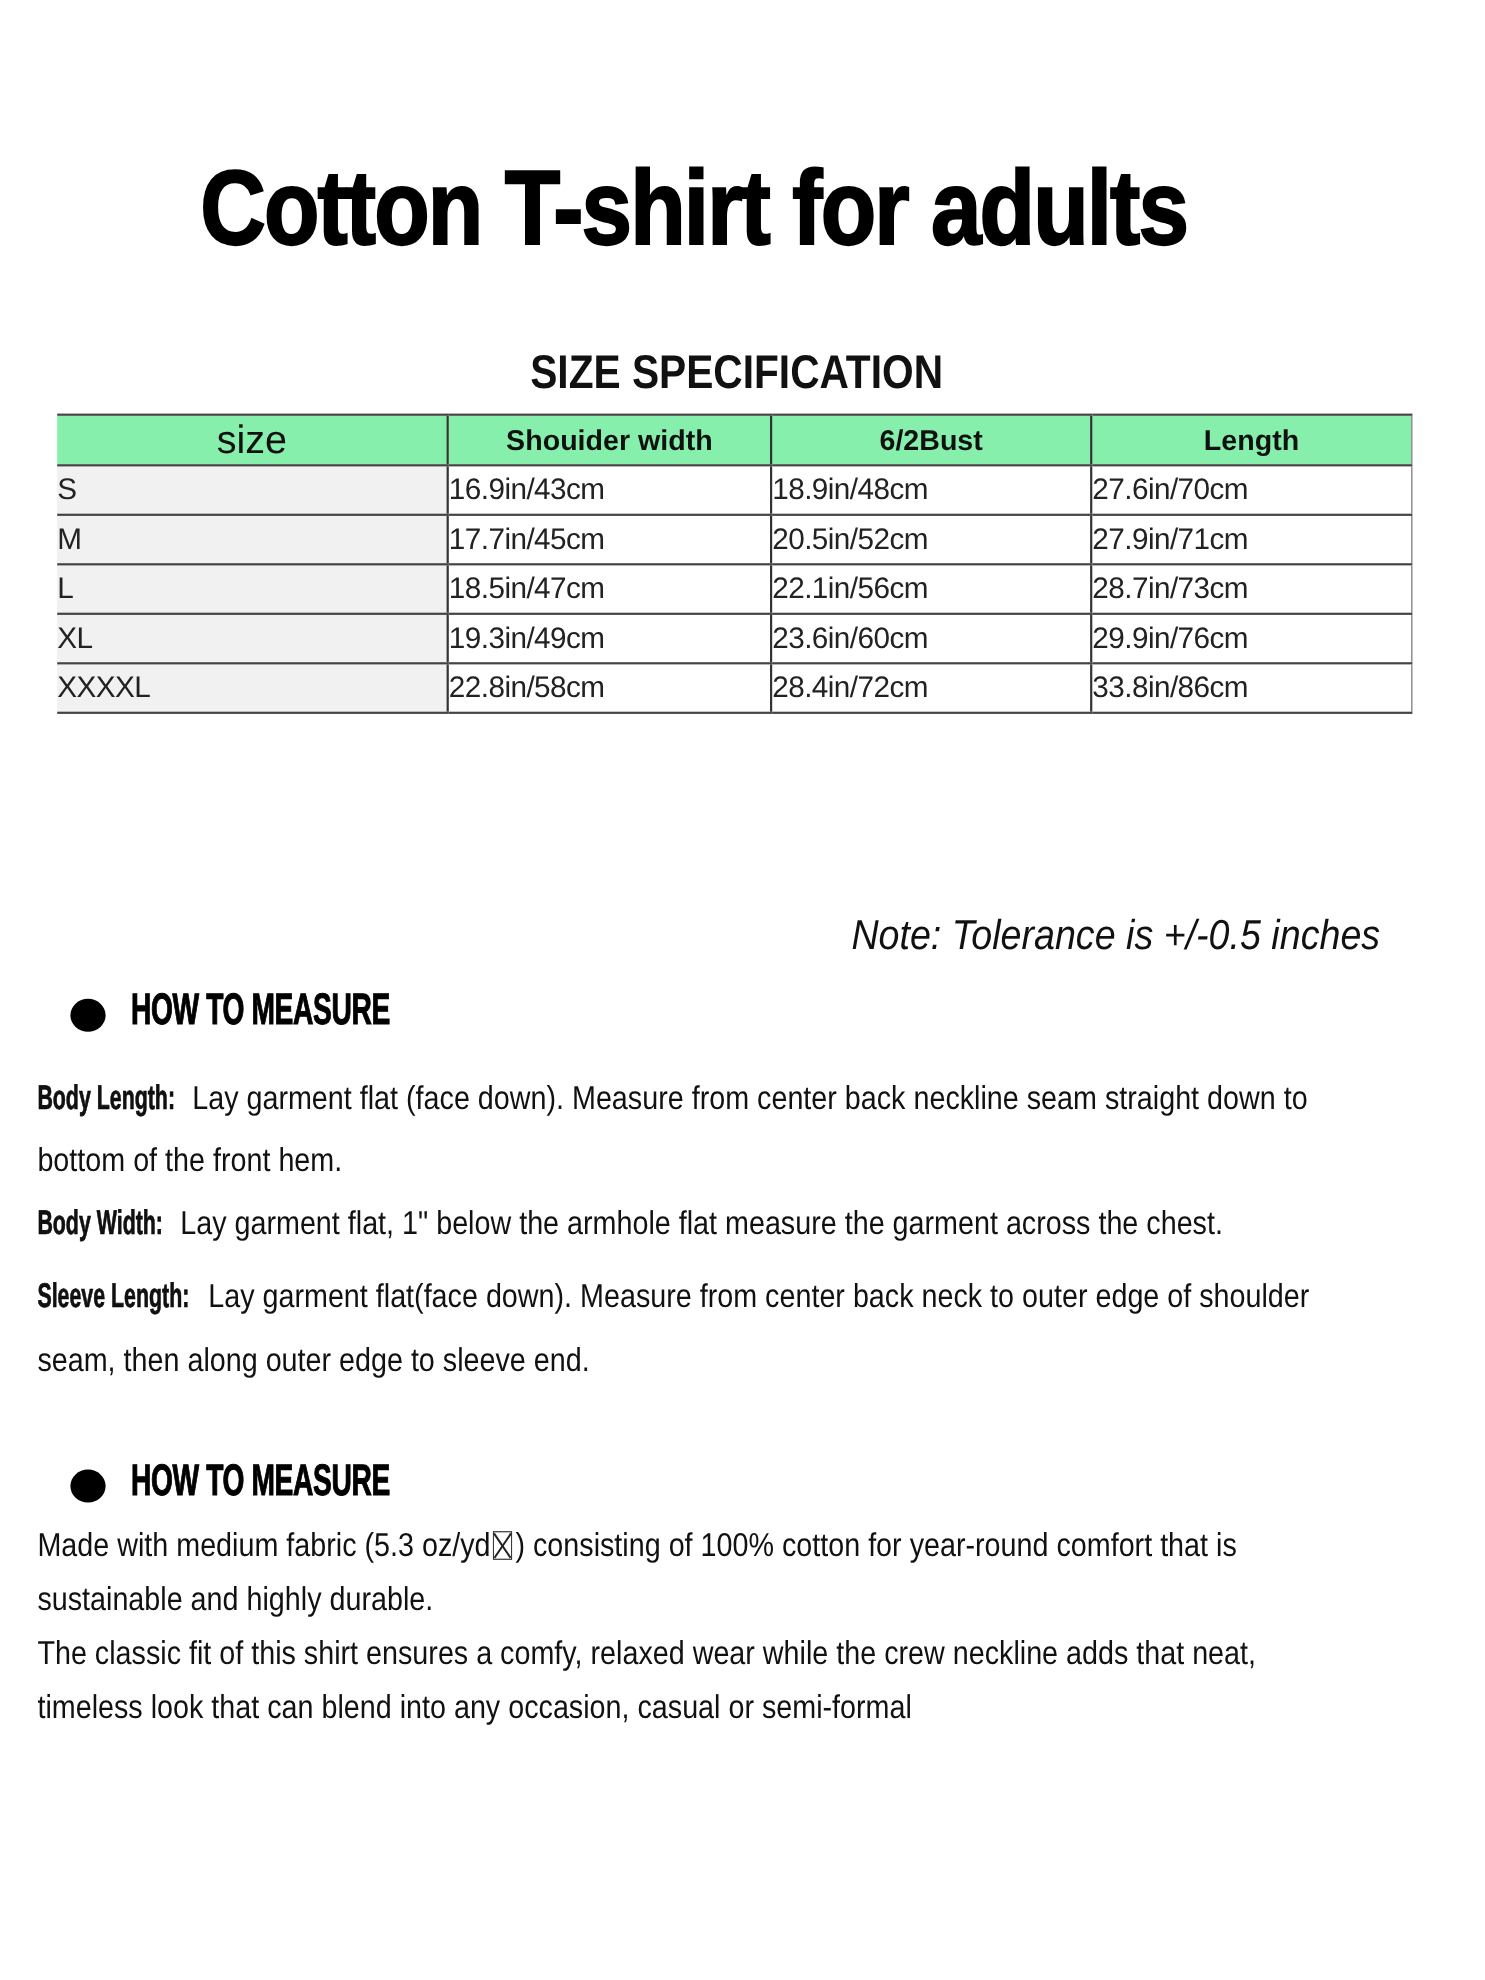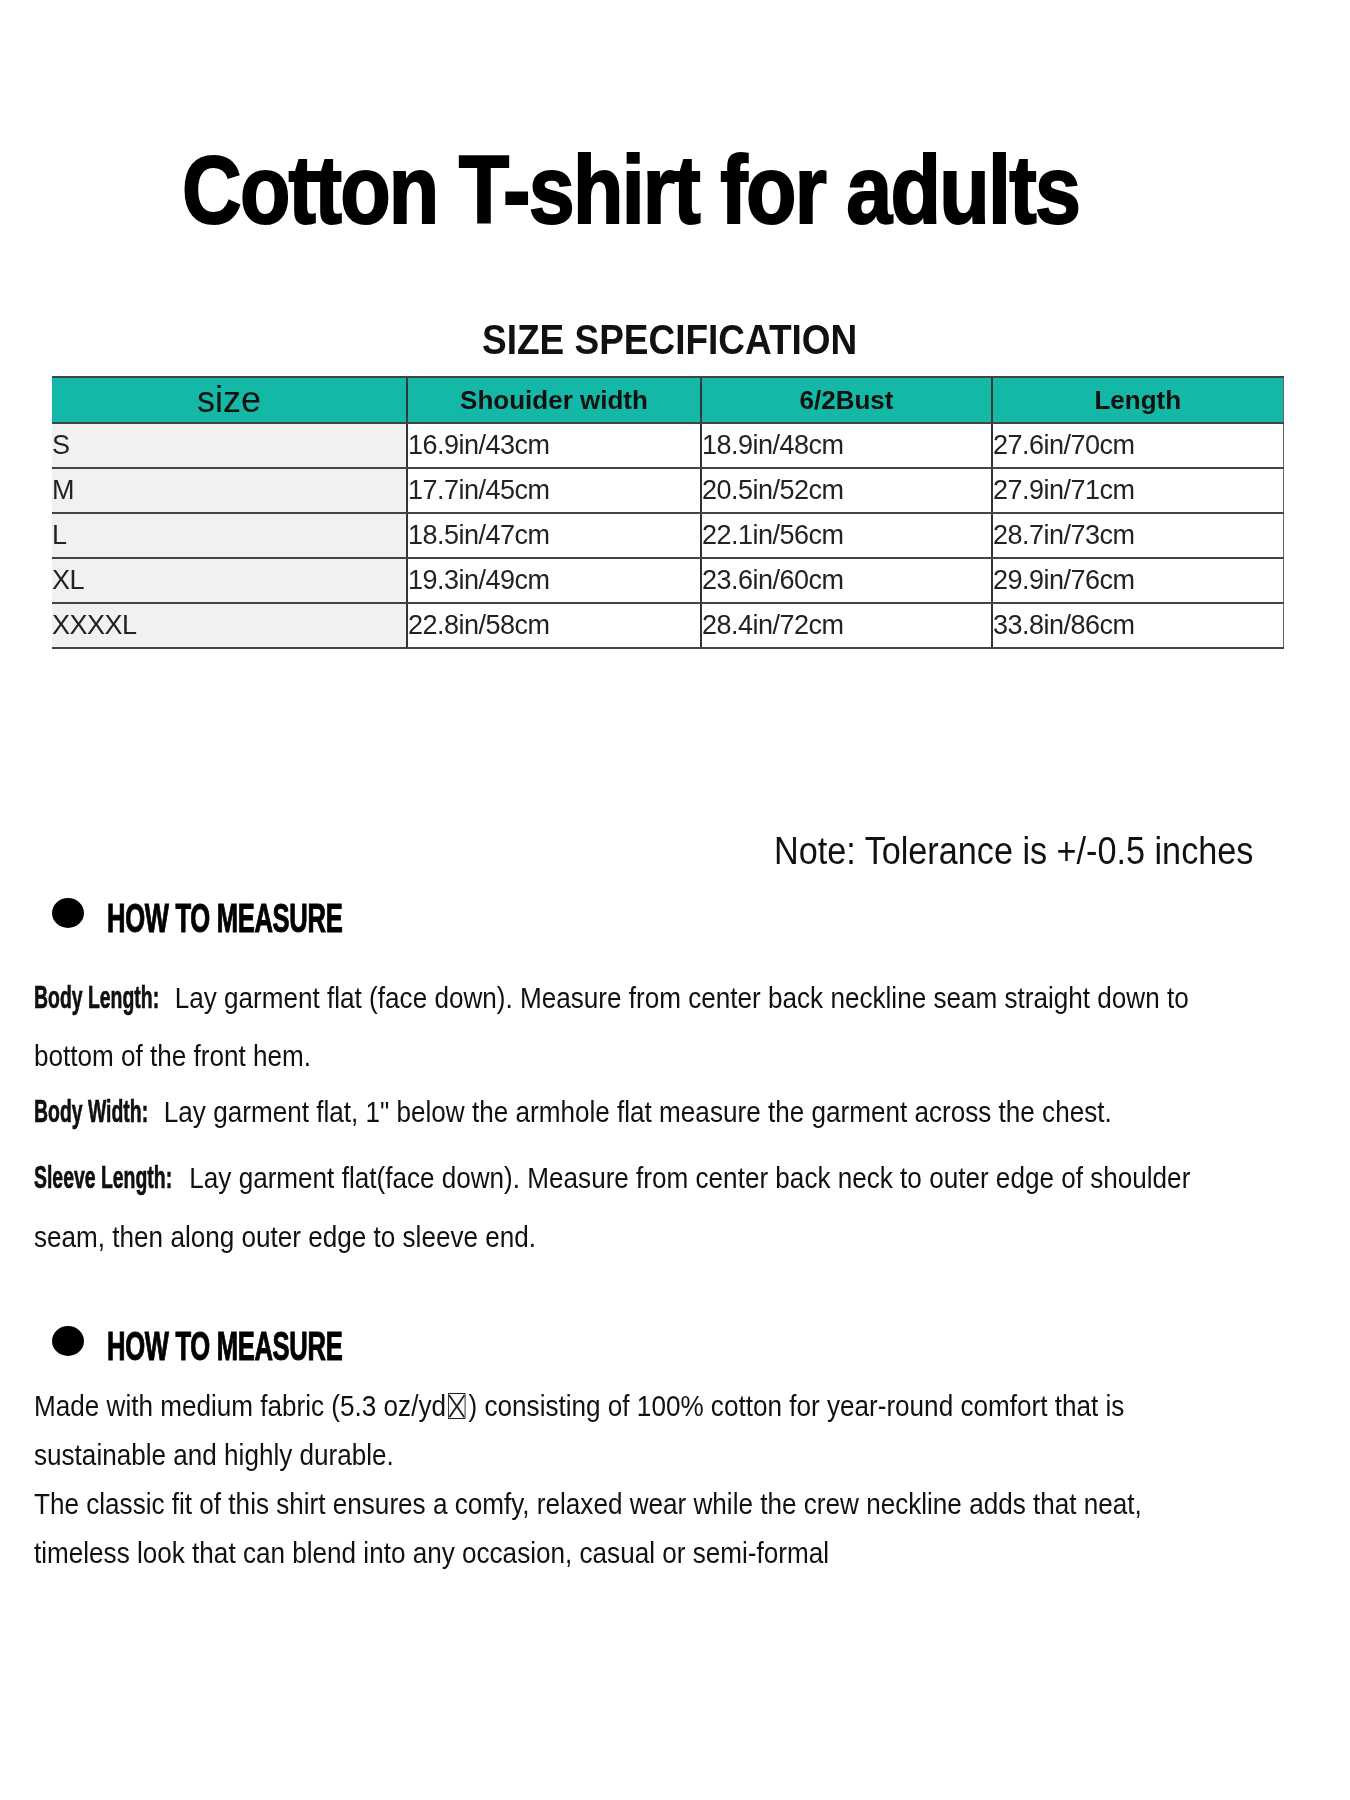--- a/index.html
+++ b/index.html
@@ -5,27 +5,27 @@
   html, body { margin: 0; padding: 0; background: #ffffff; }
   body { width: 1350px; height: 1800px; position: relative; overflow: hidden; color: #111; font-family: "Liberation Sans", sans-serif; }
   .title { position: absolute; left: 182px; top: 140px; width: 963px; height: 100px; }
   .title span { display: inline-block; font-family: "Liberation Sans", sans-serif; font-weight: 900; font-size: 96px; line-height: 100px; letter-spacing: -2px; transform-origin: left top; transform: scaleX(0.86); white-space: nowrap; color: #000; -webkit-text-stroke: 2px #000; }
   .spec-title { position: absolute; left: 482px; top: 314px; width: 392px; height: 50px; }
   .spec-title span { display: inline-block; font-family: "Liberation Sans", sans-serif; font-size: 43px; line-height: 50px; transform-origin: left top; transform: scaleX(0.86); white-space: nowrap; color: #111; font-weight: 600; }
   table.size-table { position: absolute; left: 52px; top: 376px; width: 1231px; border-collapse: collapse; table-layout: fixed; }
   table.size-table td, table.size-table th { border-top: 2px solid #444; border-bottom: 2px solid #444; padding: 0; font-weight: normal; white-space: nowrap; overflow: hidden; }
   table.size-table th + th, table.size-table td + td { border-left: 2px solid #333; }
   table.size-table tr:first-child th:last-child, table.size-table td:last-child { border-right: 1px solid #666; }
-  table.size-table th { height: 44px; background: #14b8a6; font-size: 26px; font-weight: bold; color: #111; }
+  table.size-table th { height: 44px; background: #86efac; font-size: 26px; font-weight: bold; color: #111; }
   table.size-table th.size-head { font-size: 36px; font-weight: normal; text-align: center; padding-left: 0; }
   table.size-table td { height: 43px; font-size: 27px; color: #222; letter-spacing: -0.5px; }
   table.size-table td.size-cell { background: #f1f1f1; }
-  .note { position: absolute; left: 774px; top: 828px; width: 520px; height: 46px; }
+  .note { position: absolute; left: 774px; top: 828px; width: 520px; height: 46px; font-style: italic; }
   .note span { display: inline-block; font-size: 38px; line-height: 46px; transform-origin: left top; transform: scaleX(0.9); white-space: nowrap; color: #111; }
-  .section-head { position: absolute; left: 52px; height: 40px; display: flex; align-items: flex-start; text-decoration: underline; }
+  .section-head { position: absolute; left: 64px; height: 40px; display: flex; align-items: flex-end; text-decoration: underline; }
   .bullet { width: 32px; height: 30px; border-radius: 50%; background: #000; }
   .section-head .label { position: absolute; left: 55px; top: 0; height: 40px; }
   .section-head .label span { display: inline-block; font-weight: 900; font-size: 40px; line-height: 40px; transform-origin: left top; transform: scaleX(0.64); white-space: nowrap; color: #000; -webkit-text-stroke: 1px #000; letter-spacing: -0.5px; }
   .para-line { position: absolute; left: 34px; white-space: nowrap; font-size: 30px; line-height: 40px; color: #111; transform-origin: left top; }
   .para-line .lbl { display: inline-block; font-weight: 900; font-size: 31px; -webkit-text-stroke: 0.6px #000; transform-origin: left bottom; margin-right: 0; }
   .sq { display: inline-block; width: 20px; height: 26px; border: 1.5px solid #222; vertical-align: -3px; position: relative; margin: 0 4px 0 2px; box-sizing: border-box; }
   .sq::before, .sq::after { content: ""; position: absolute; left: 50%; top: 50%; width: 28px; height: 1.5px; background: #222; }
   .sq::before { transform: translate(-50%, -50%) rotate(52deg); }
   .sq::after { transform: translate(-50%, -50%) rotate(-52deg); }
 </style>

